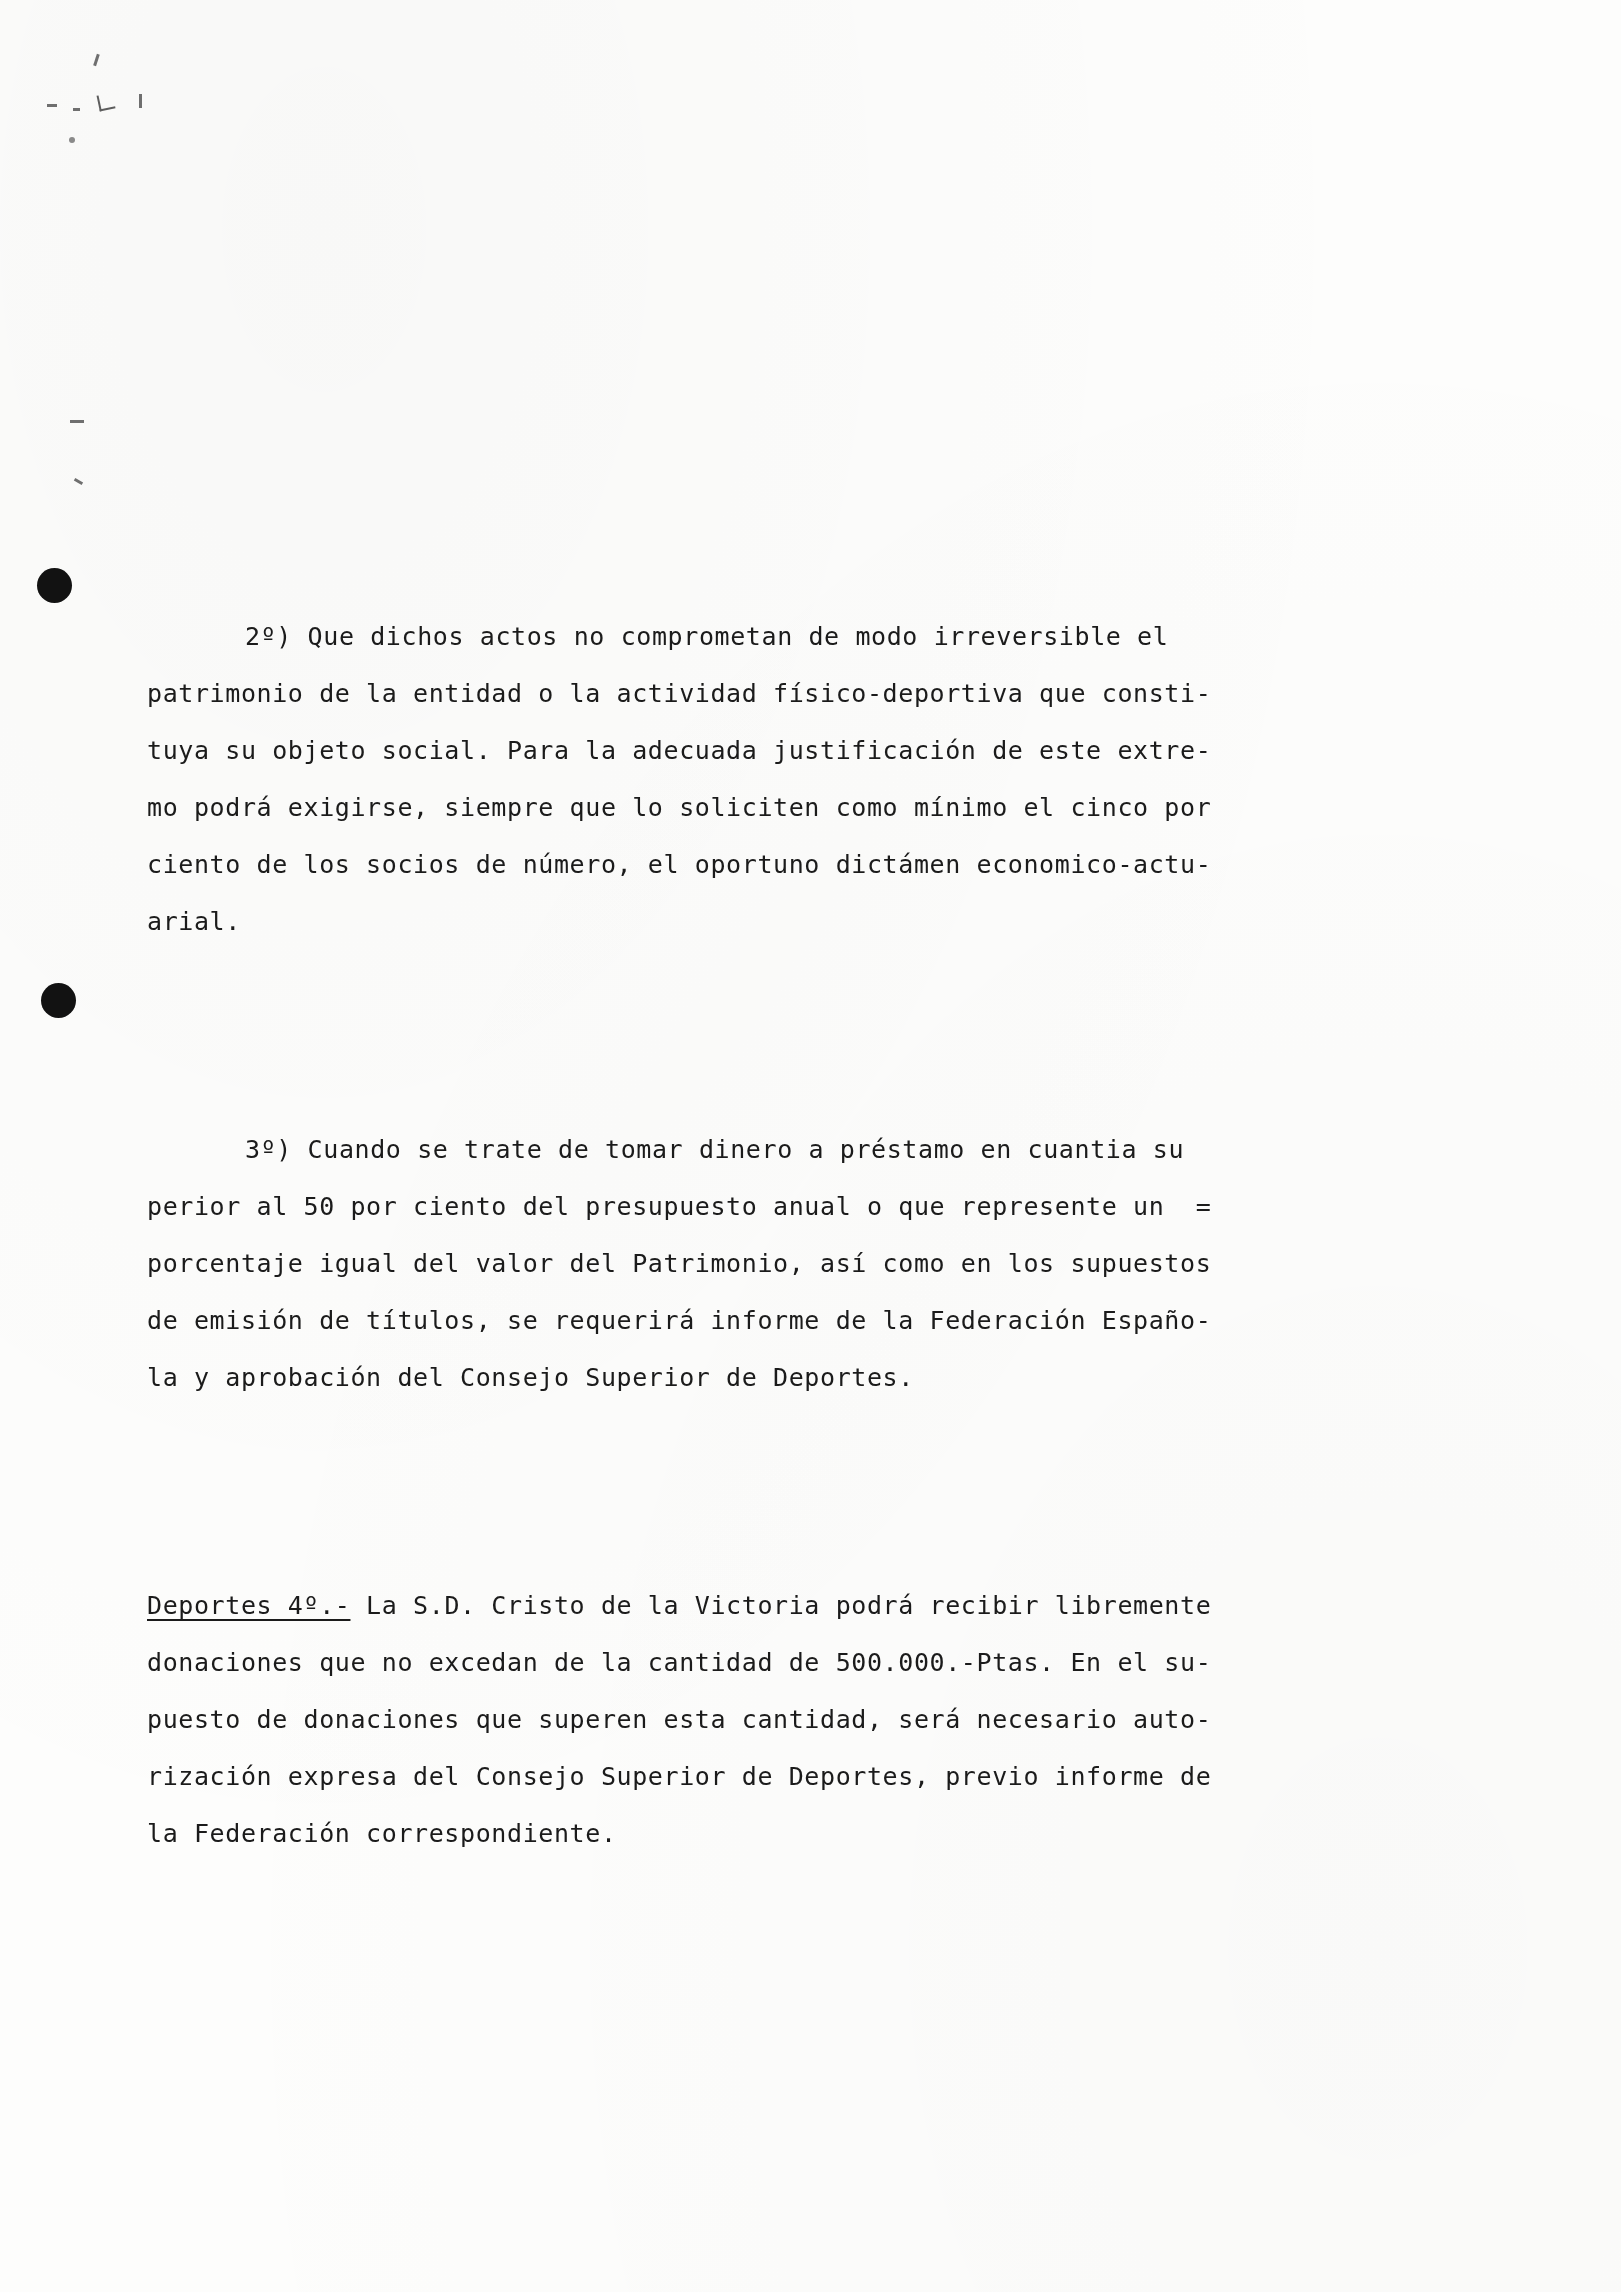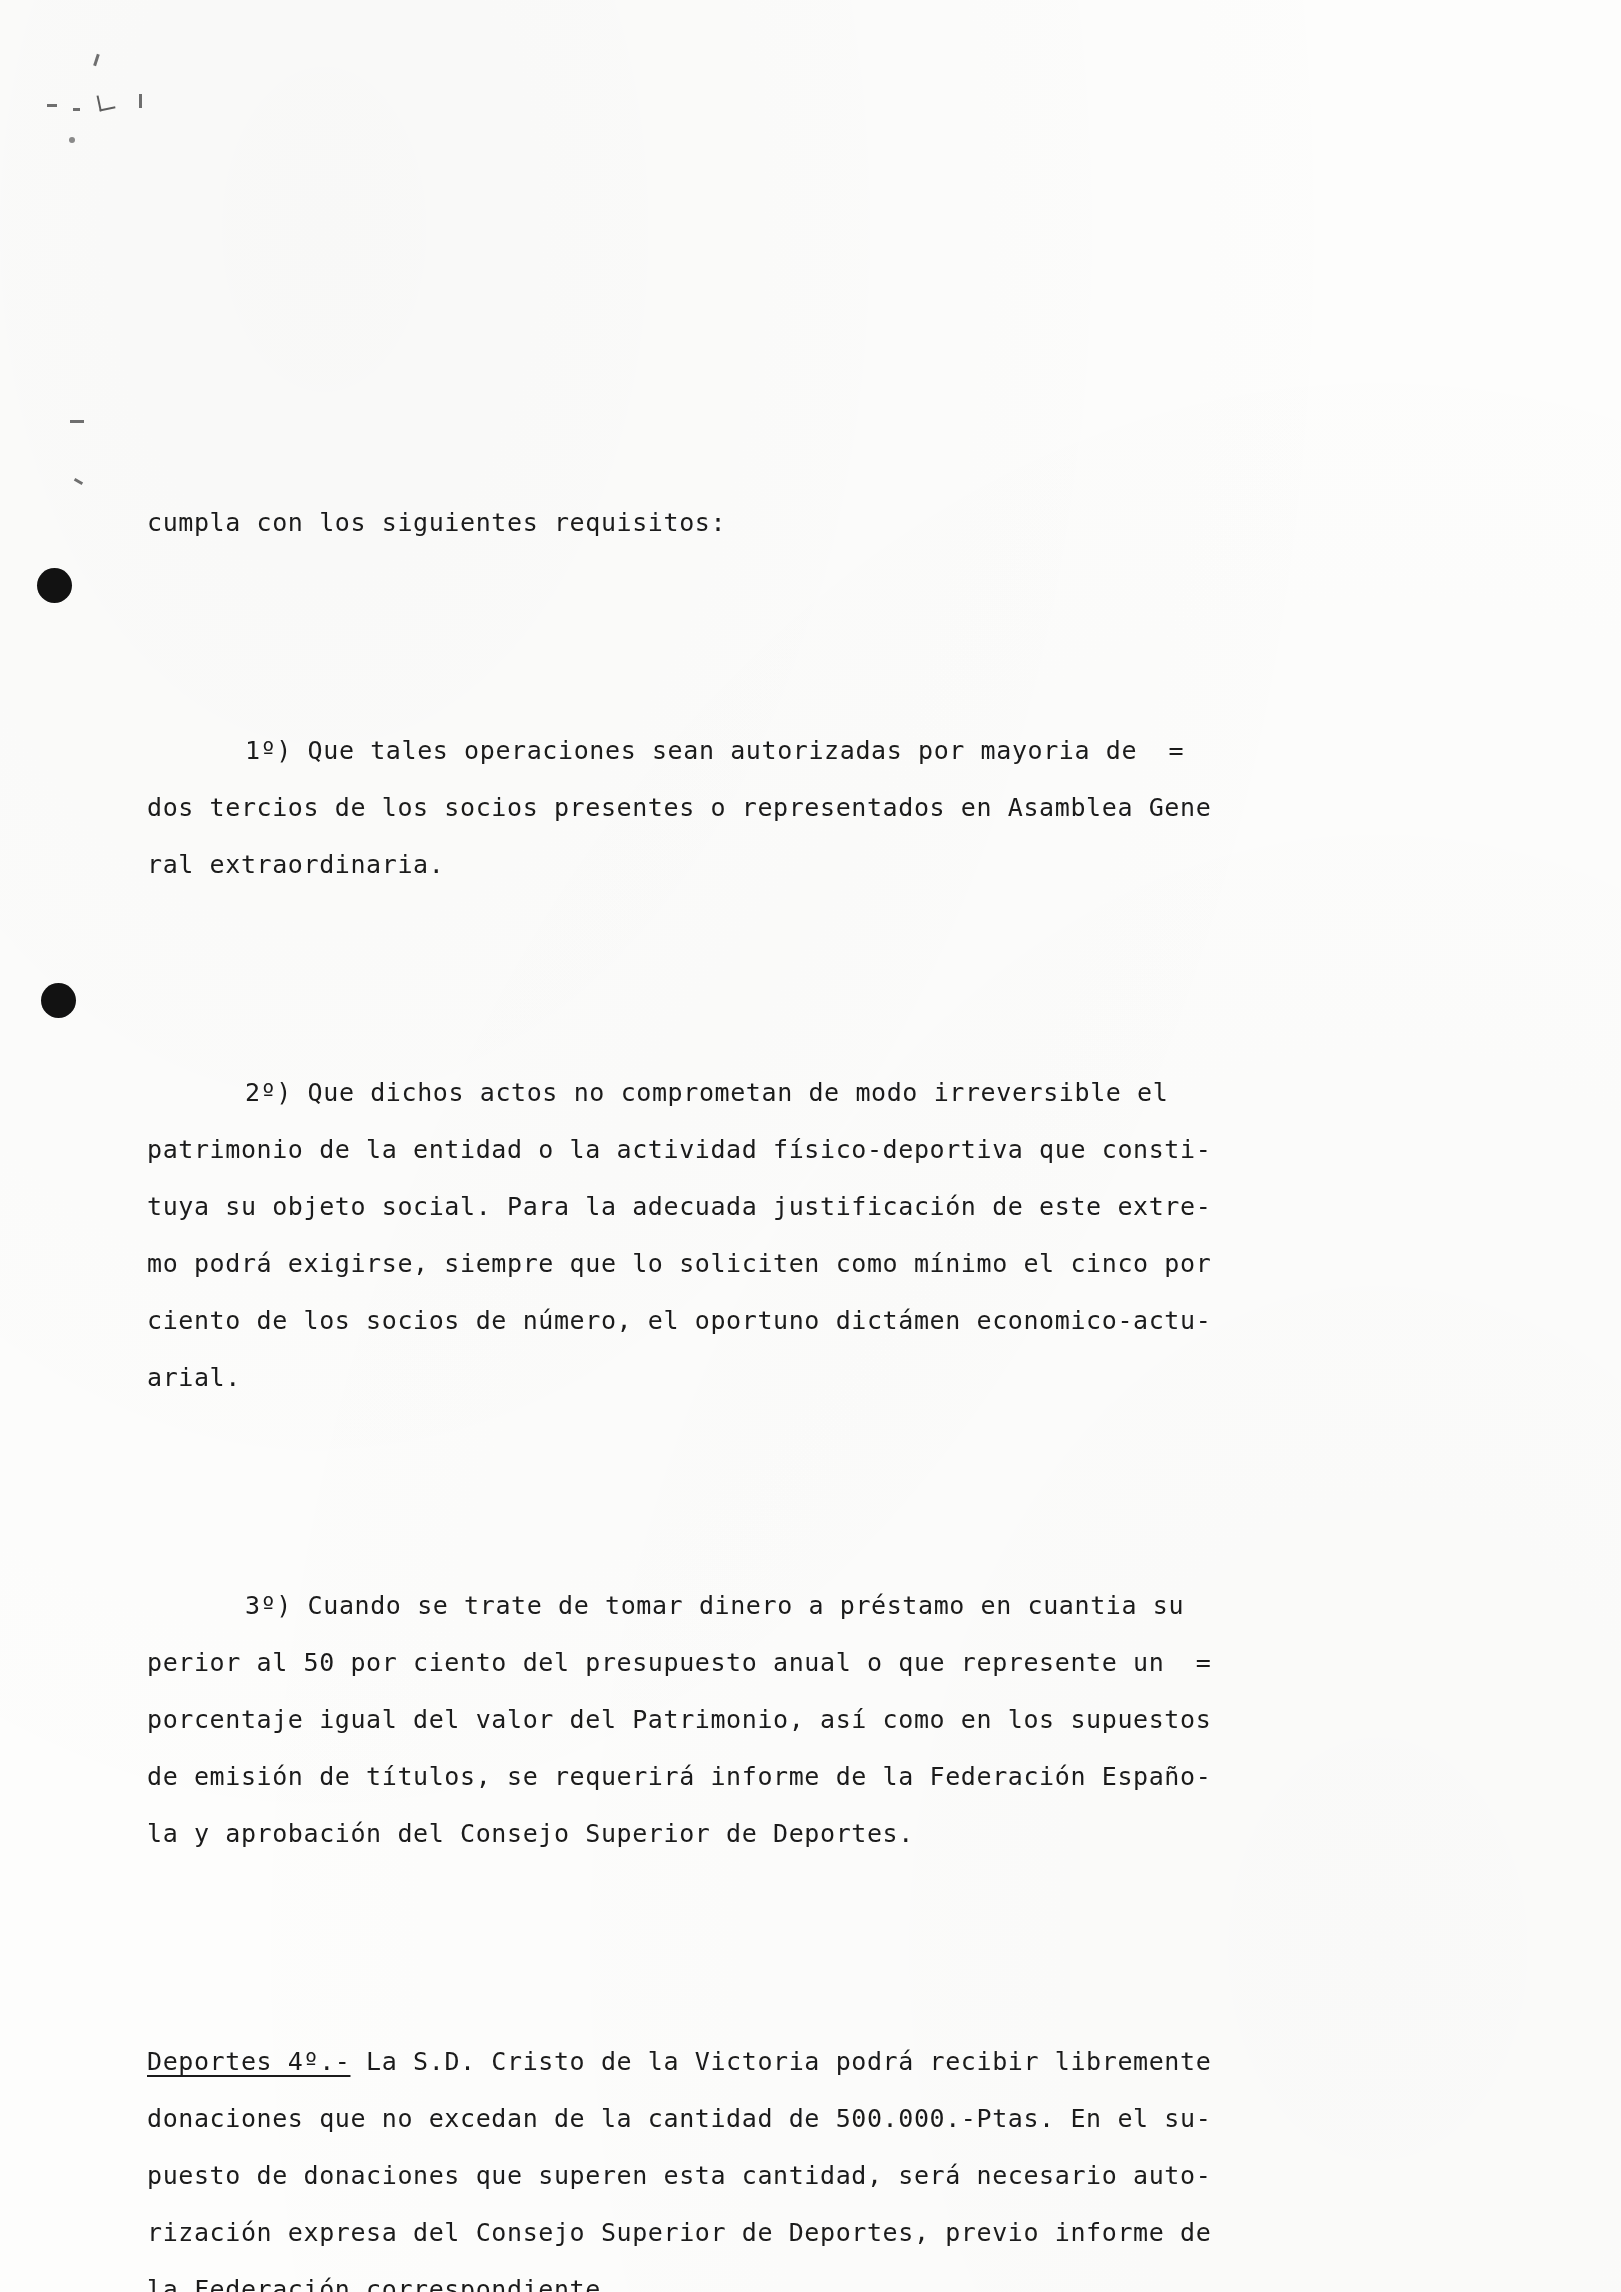--- a/index.html
+++ b/index.html
@@ -92,25 +92,21 @@
   <div class="stray s2"></div>
   <div class="stray s3"></div>
   <div class="stray s4"></div>
   <div class="stray s5"></div>
   <div class="stray s6"></div>
   <div class="stray s7"></div>
   <div class="stray s8"></div>
 
   <div class="doc">
 
-    <div class="para blk"><span>cumpla con los siguientes requisitos:</span></div>
 
-    <div class="para blk"><span class="indent"></span><span>1º) Que tales operaciones sean autorizadas por mayoria de  =
-dos tercios de los socios presentes o representados en Asamblea Gene
-ral extraordinaria.</span></div>
 
     <div class="para blk"><span class="indent"></span><span>2º) Que dichos actos no comprometan de modo irreversible el
 patrimonio de la entidad o la actividad físico-deportiva que consti-
 tuya su objeto social. Para la adecuada justificación de este extre-
 mo podrá exigirse, siempre que lo soliciten como mínimo el cinco por
 ciento de los socios de número, el oportuno dictámen economico-actu-
 arial.</span></div>
 
     <div class="para blk"><span class="indent"></span><span>3º) Cuando se trate de tomar dinero a préstamo en cuantia su
 perior al 50 por ciento del presupuesto anual o que represente un  =

